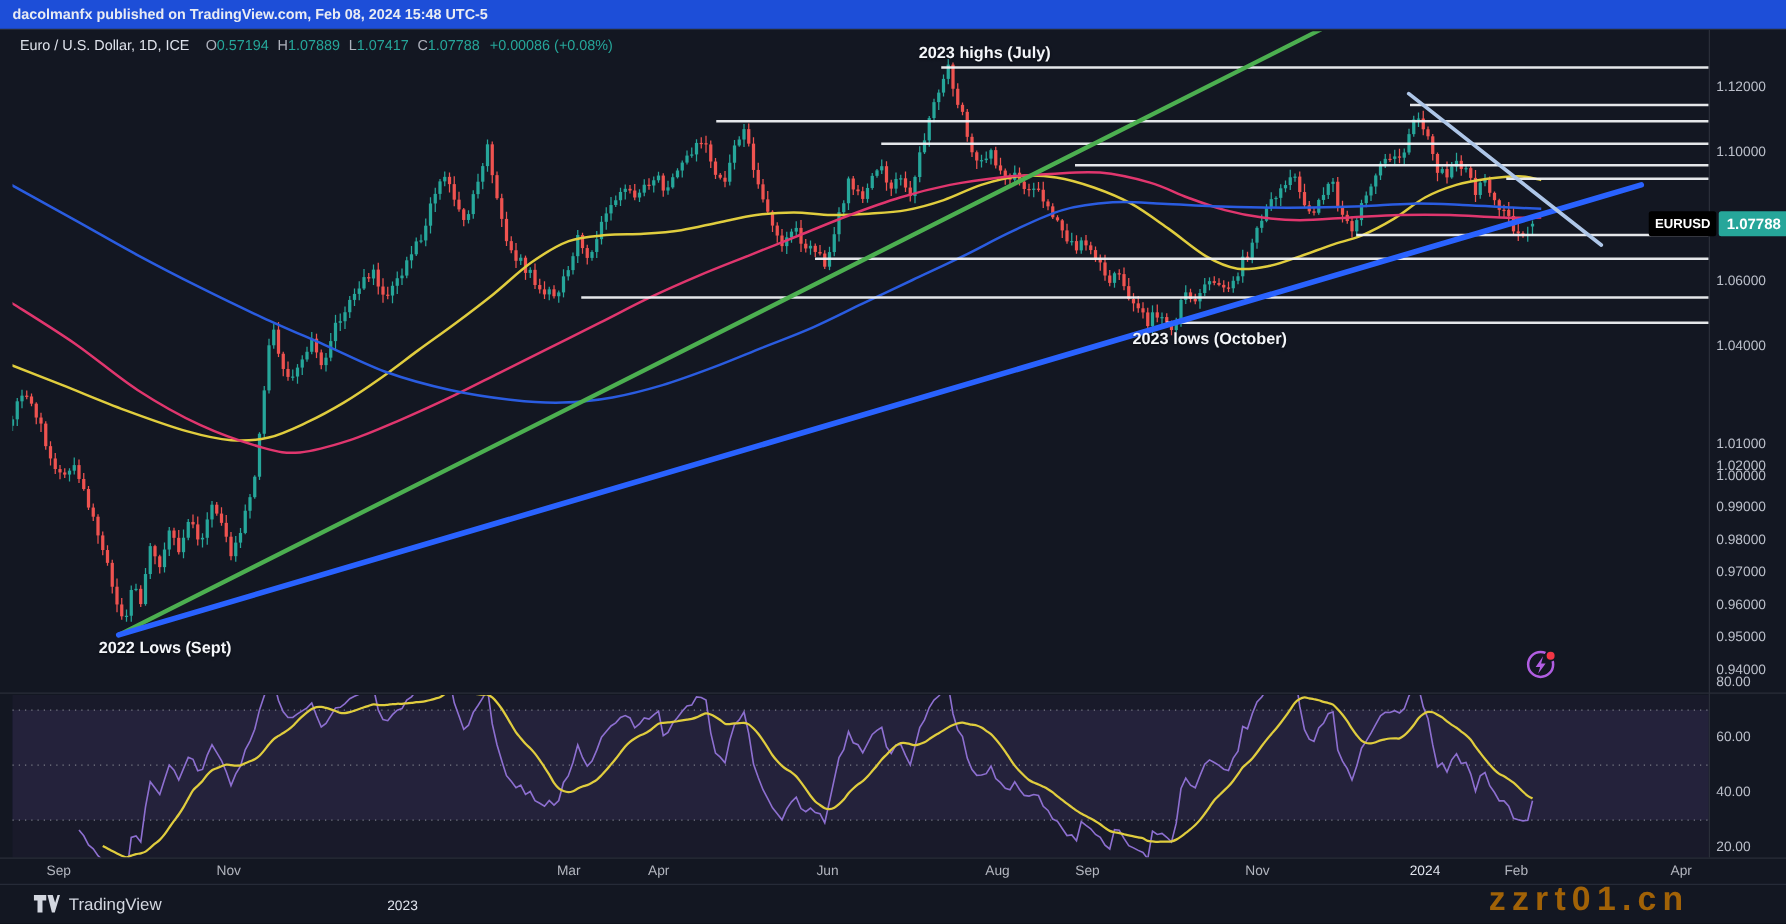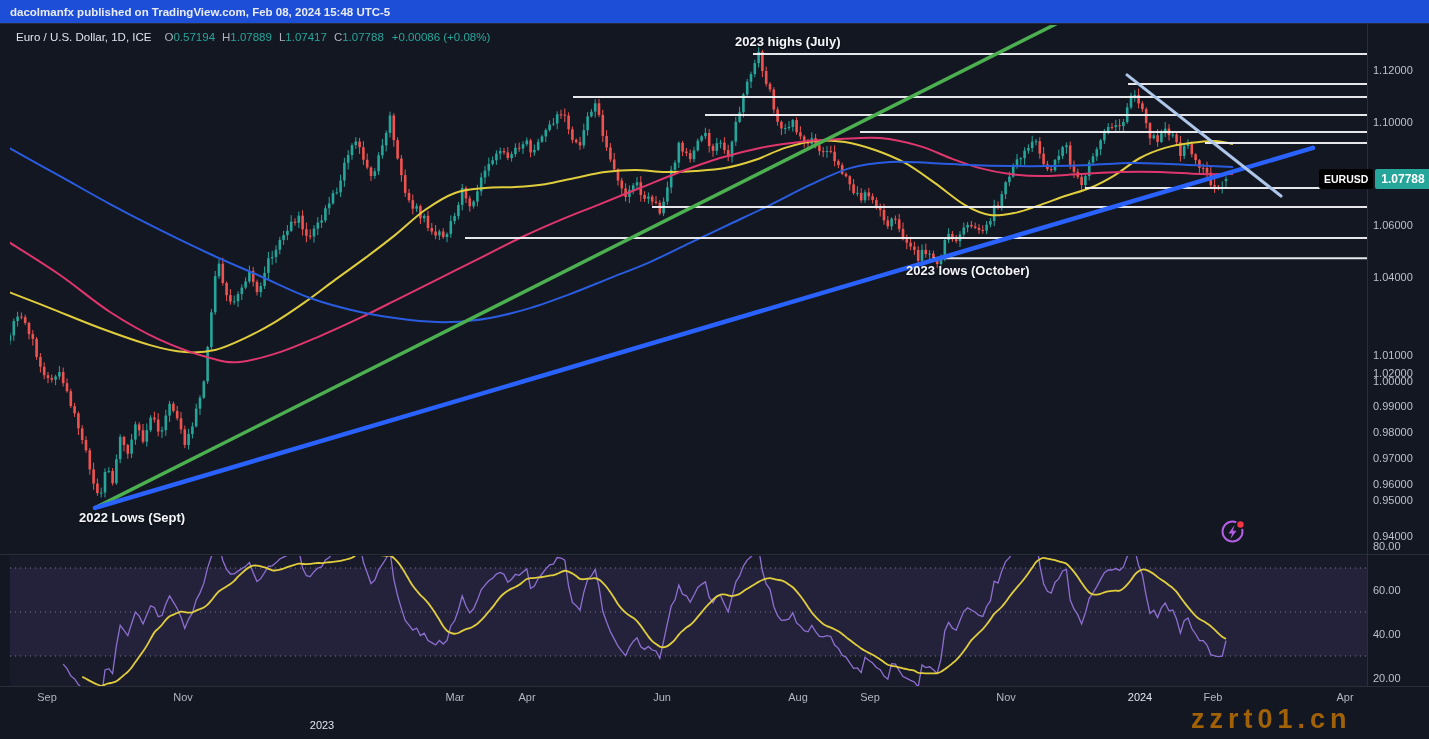--- a/index.html
+++ b/index.html
@@ -743,21 +743,21 @@
         <span class="pa-label" style="top: 97.7647px;">1.10000</span>
         <span class="pa-label" style="top: 201.294px;">1.06000</span>
         <span class="pa-label" style="top: 253.059px;">1.04000</span>
         <span class="pa-label" style="top: 304.824px; margin-top: 44px;">1.02000</span>
         <span class="pa-label" style="top: 330.706px;">1.01000</span>
         <span class="pa-label" style="top: 356.588px;">1.00000</span>
         <span class="pa-label" style="top: 382.471px;">0.99000</span>
         <span class="pa-label" style="top: 408.353px;">0.98000</span>
         <span class="pa-label" style="top: 434.235px;">0.97000</span>
         <span class="pa-label" style="top: 460.118px;">0.96000</span>
-        <span class="pa-label" style="top: 476px;">0.95000</span>
+        <span class="pa-label" style="top: 486px;">0.95000</span>
         <span class="pa-label" style="top: 511.882px;">0.94000</span>
         <span class="pa-label" style="top: 522px;">80.00</span>
         <span class="pa-label" style="top: 566px;">60.00</span>
         <span class="pa-label" style="top: 610px;">40.00</span>
         <span class="pa-label" style="top: 654px;">20.00</span>
       </div>
 
     <div class="tag">
       <span class="sym">EURUSD</span>
       <span class="pr">1.07788</span>
@@ -783,14 +783,21 @@
         <circle cx="13.5" cy="14.5" r="10" fill="none" stroke="#b15ee2" stroke-width="2"></circle>
         <path d="M15.5 8 L9.5 16.5 h3.6 l-1.6 5.5 L17.5 13.8 h-3.6 z" fill="#b15ee2"></path>
         <circle cx="21.5" cy="7.5" r="4.8" fill="#131722"></circle>
         <circle cx="21.5" cy="7.5" r="3.2" fill="#f23645"></circle>
       </svg>
     </div>
 
     <div class="wm-url">zzrt01.cn</div>
   </div>
 
+  <div class="footer">
+    <svg width="21" height="15" viewBox="0 0 21 15">
+      <path d="M0 0 H10 V4.4 H7 V14 H3 V4.4 H0 Z" fill="#d3d7e0"></path>
+      <path d="M11 0 h4.2 l1.9 6.2 L19 0 h2 l-4.2 14 h-2.3 z" fill="#d3d7e0"></path>
+    </svg>
+    <span class="logo-text">TradingView</span>
+  </div>
 
 </div>
 
 </body></html>

